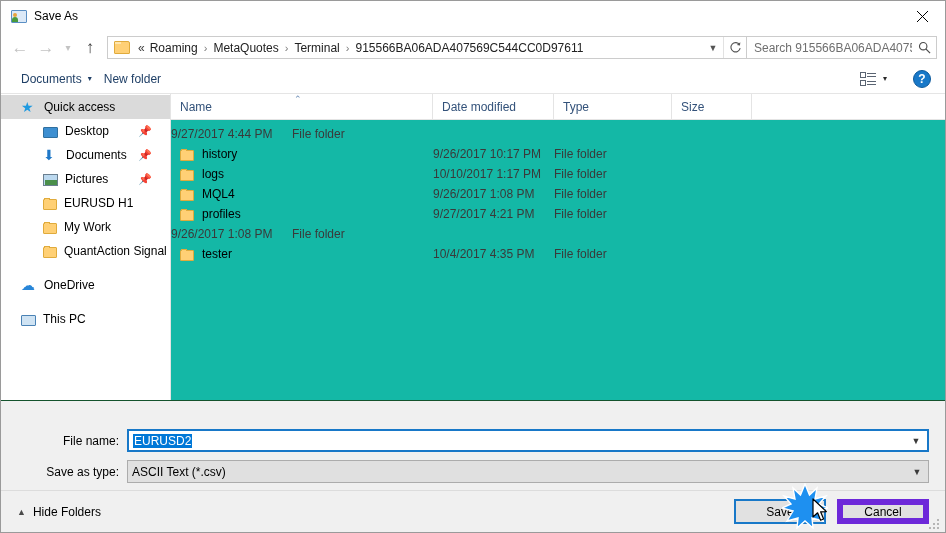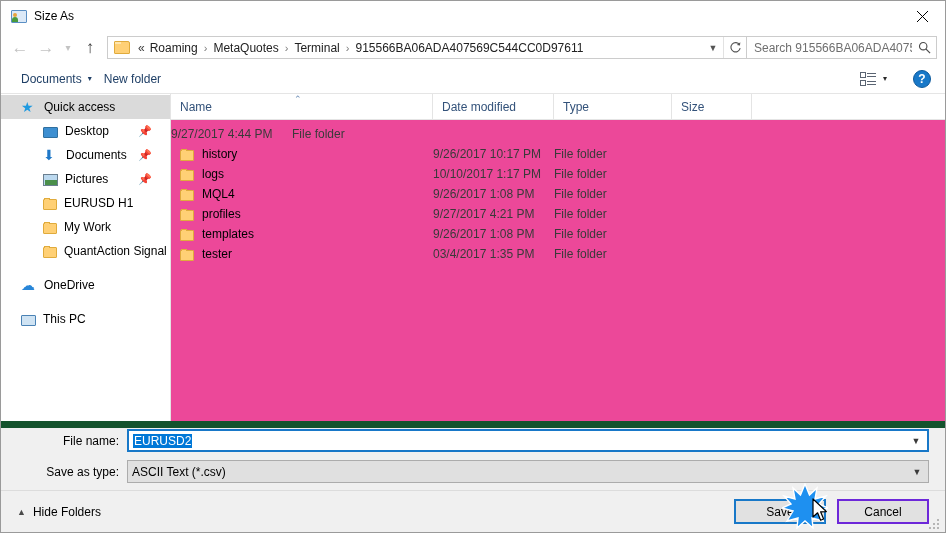--- a/index.html
+++ b/index.html
@@ -355,21 +355,21 @@
     border: 1px solid #4a82b5;
     box-sizing: border-box;
   }
 
   
   .filepane {
     flex: 1;
     display: flex;
     flex-direction: column;
     min-width: 0;
-    background: #ec4899;
+    background: #14b8a6;
   }
   .col-header {
     height: 25px;
     min-height: 25px;
     display: flex;
     align-items: stretch;
     border-bottom: 1px solid #e4e4e4;
     background: #ffffff;
     position: relative;
   }
@@ -424,22 +424,22 @@
   .cell-type {
     width: 118px;
     color: #3a3a3a;
     white-space: nowrap;
   }
   .cell-size { width: 80px; }
 
   
   .formarea {
     background: #f0f0f0;
-    border-top: 7px solid #14532d;
-    padding: 0 0 0 0;
+    border-top: 1px solid #14532d;
+    padding: 27px 0 0 0;
     min-height: 0;
   }
   .form-row {
     display: flex;
     align-items: center;
     height: 25px;
     margin-bottom: 6px;
     padding-right: 16px;
   }
   .form-label {
@@ -511,21 +511,21 @@
   .hf-caret { font-size: 9px; color: #4a4a4a; }
   .footer-spacer { flex: 1; }
   .btn {
     width: 92px;
     height: 25px;
     font-size: 12px;
     display: flex;
     align-items: center;
     justify-content: center;
     background: #e1e1e1;
-    border: 2px solid #6d28d9;
+    border: 6px solid #6d28d9;
     box-sizing: border-box;
     color: #000;
   }
   .btn.save {
     border: 2px solid #1878c8;
     background: #e1e1e1;
     margin-right: 11px;
   }
   .resize-grip {
     position: absolute;
@@ -563,21 +563,21 @@
 <body>
 
 <div class="dialog">
 
   <div class="titlebar">
     <div class="title-icon">
       <span class="ti-folder"></span>
       <span class="ti-person-head"></span>
       <span class="ti-person-body"></span>
     </div>
-    <div class="title-text">Size As</div>
+    <div class="title-text">Save As</div>
     <div class="close-btn">
       <svg width="13" height="13" viewBox="0 0 13 13">
         <path d="M1 1 L12 12 M12 1 L1 12" stroke="#000" stroke-width="1" fill="none"></path>
       </svg>
     </div>
   </div>
 
   <div class="navbar">
     <div class="nav-btn">←</div>
     <div class="nav-btn">→</div>
@@ -753,34 +753,30 @@
         <div class="row">
           <div class="cell-name">
             <span class="ico-folder"></span>
             <span>profiles</span>
           </div>
           <div class="cell-date">9/27/2017 4:21 PM</div>
           <div class="cell-type">File folder</div>
           <div class="cell-size"></div>
         </div>
         <div class="row">
-          <div class="cell-name">
-            <span class="ico-folder"></span>
-            <span>templates</span>
-          </div>
           <div class="cell-date">9/26/2017 1:08 PM</div>
           <div class="cell-type">File folder</div>
           <div class="cell-size"></div>
         </div>
         <div class="row">
           <div class="cell-name">
             <span class="ico-folder"></span>
             <span>tester</span>
           </div>
-          <div class="cell-date">03/4/2017 1:35 PM</div>
+          <div class="cell-date">10/4/2017 4:35 PM</div>
           <div class="cell-type">File folder</div>
           <div class="cell-size"></div>
         </div>
       </div>
     </div>
   </div>
 
   <div class="formarea">
     <div class="form-row">
       <div class="form-label">File name:</div>

